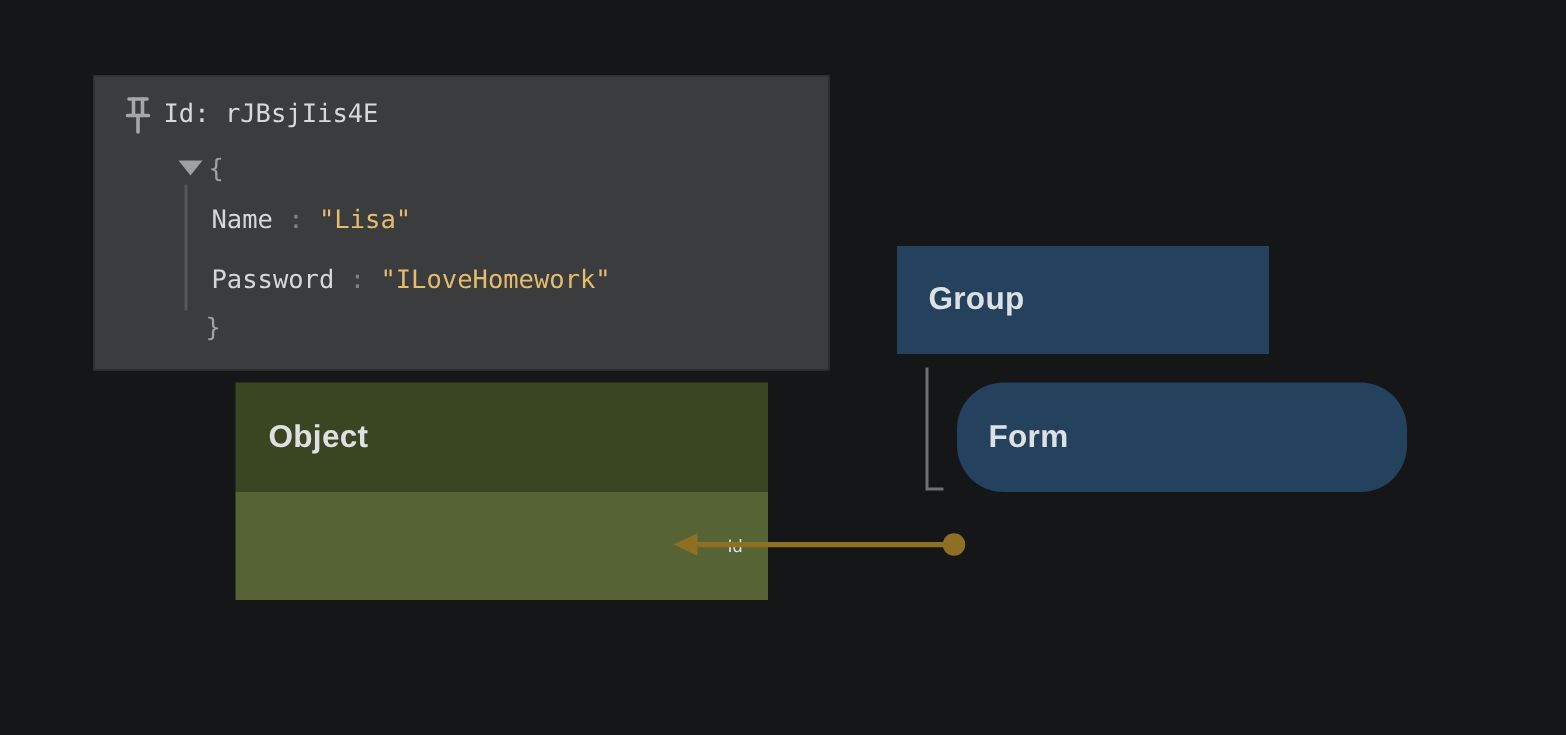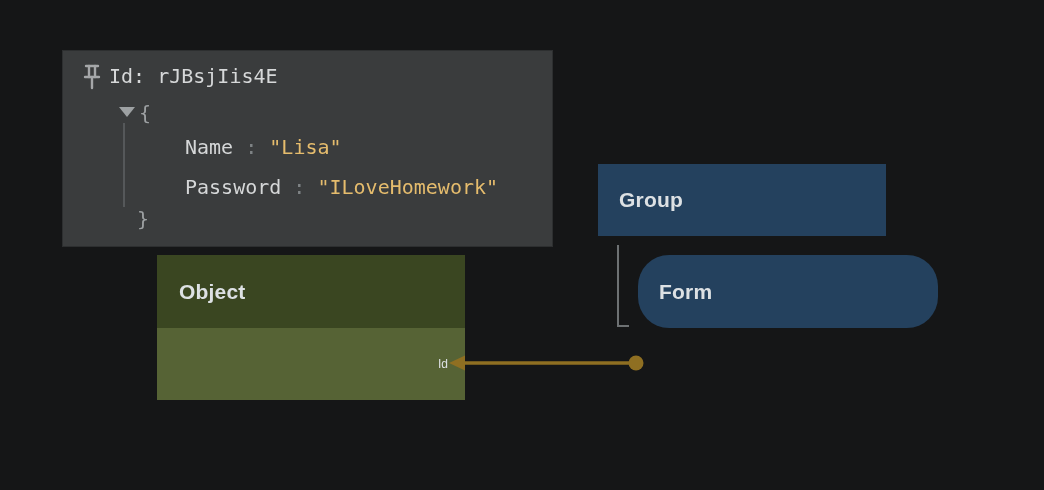--- a/index.html
+++ b/index.html
@@ -29,53 +29,53 @@
     overflow:hidden;
     font-family:"Liberation Sans",sans-serif;
   }
   
   .tooltip{
     position:absolute;left:62px;top:50px;width:491px;height:197px;
     background:var(--tooltip-bg);
     border:1px solid var(--tooltip-border);
     z-index:3;
     font-family:"DejaVu Sans Mono","Liberation Mono",monospace;
-    font-size:20px;color:var(--mono-text);
+    font-size:17px;color:var(--mono-text);
   }
   .tt-abs{position:absolute;height:26px;line-height:26px;white-space:pre;}
   .tt-title{left:46px;top:12px;color:#d6d8d9;}
   .pin-icon{position:absolute;left:20px;top:12px;width:18px;height:28px;}
   .expander{position:absolute;left:55px;top:55px;width:18px;height:12px;}
   .open-brace{left:76px;top:49px;color:var(--punct-gray);}
   .close-brace{left:74px;top:155px;color:var(--punct-gray);}
   .guide-line{
     position:absolute;left:60px;top:72px;width:2px;height:84px;
     background:var(--guide-gray);
   }
   .kv-row1{left:78px;top:83px;}
   .kv-row2{left:78px;top:123px;}
-  .kv-key{color:var(--mono-text);margin-left:44px;}
+  .kv-key{color:var(--mono-text);}
   .kv-sep{color:var(--colon-gray);}
   .kv-val{color:var(--string-value);}
   
   .node{position:absolute;z-index:1;color:var(--node-text);}
   .node-header{
     font-size:21px;font-weight:600;letter-spacing:.2px;
     padding-left:21px;display:flex;align-items:center;
   }
   .node-row{
     font-size:12px;font-weight:400;
     padding-left:21px;display:flex;align-items:center;
   }
-  .node-group{left:598px;top:164px;width:288px;height:72px;background:var(--blue-header);}
+  .node-group{left:598px;top:164px;width:248px;height:72px;background:var(--blue-header);}
   .node-group .node-header{height:72px;}
   .node-form{left:638px;top:255px;width:300px;height:145px;}
   .node-form .node-header{height:73px;background:var(--blue-header);border-radius:31px;}
   .node-form .node-row{height:72px;background:var(--blue-row);}
-  .node-object{left:157px;top:255px;width:308px;height:145px;border-radius:32px;}
+  .node-object{left:157px;top:255px;width:355px;height:145px;border-radius:32px;}
   .node-object .node-header{height:73px;background:var(--olive-header);padding-left:22px;}
   .node-object .node-row{
     height:72px;background:var(--olive-row);
     justify-content:flex-end;padding-left:0;padding-right:17px;
   }
   
   .edge-layer{position:absolute;left:0;top:0;width:1044px;height:490px;z-index:2;pointer-events:none;}
   .connector-path{stroke:var(--connector-gray);stroke-width:2;fill:none;}
   .link-line{stroke:var(--link-gold);stroke-width:3.5;}
   .link-arrowhead{fill:var(--link-gold);}

